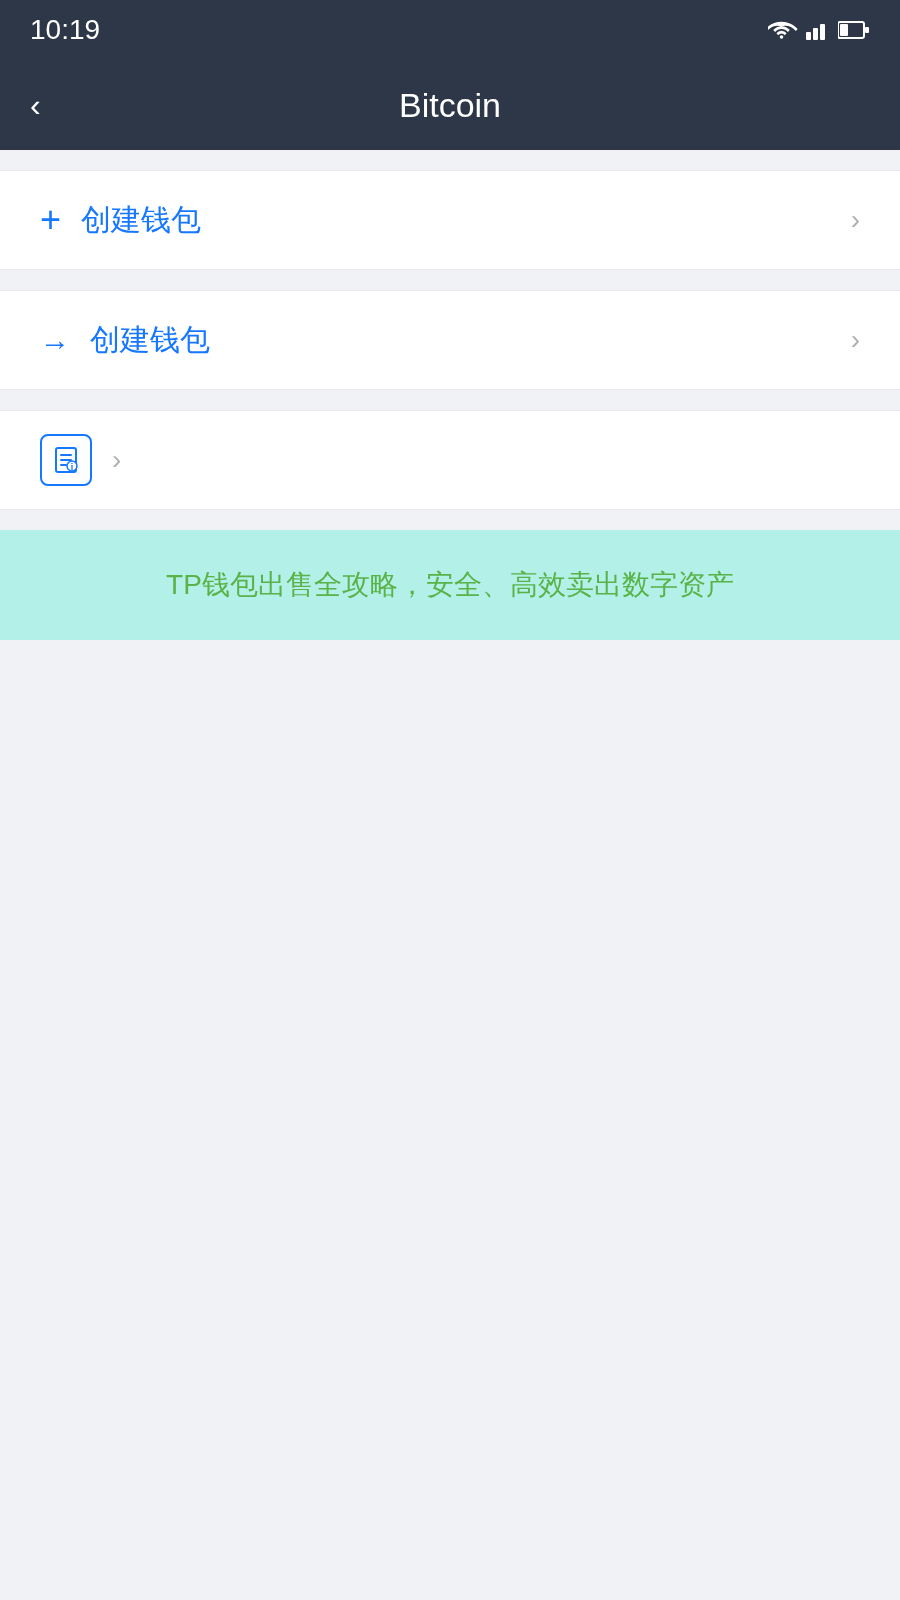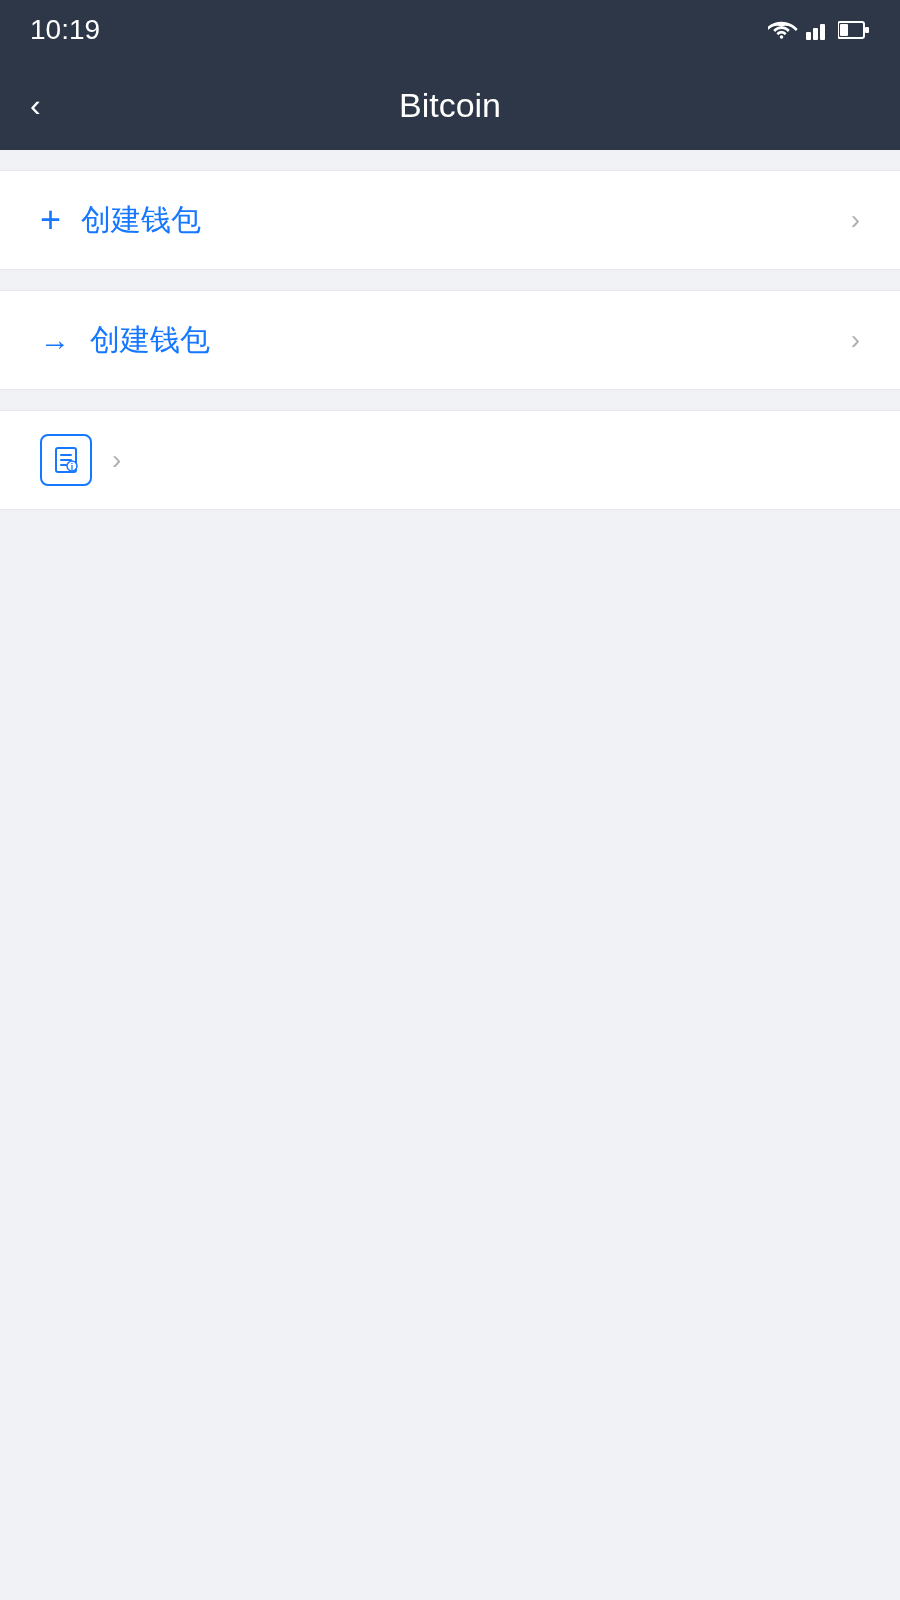--- a/index.html
+++ b/index.html
@@ -202,14 +202,17 @@
         <rect x="8" y="8" width="12" height="2" rx="1" fill="#1677ff"></rect>
         <rect x="8" y="13" width="12" height="2" rx="1" fill="#1677ff"></rect>
         <rect x="8" y="18" width="7" height="2" rx="1" fill="#1677ff"></rect>
         <circle cx="20" cy="20" r="5" fill="white" stroke="#1677ff" stroke-width="1.5"></circle>
         <text x="20" y="24" text-anchor="middle" font-size="9" fill="#1677ff" font-weight="bold">i</text>
       </svg>
     </div>
     <span class="menu-arrow">›</span>
   </div>
 
+  <div class="banner">
+    <span class="banner-text">TP钱包出售全攻略，安全、高效卖出数字资产</span>
+  </div>
 
 </div>
 
 </body></html>

